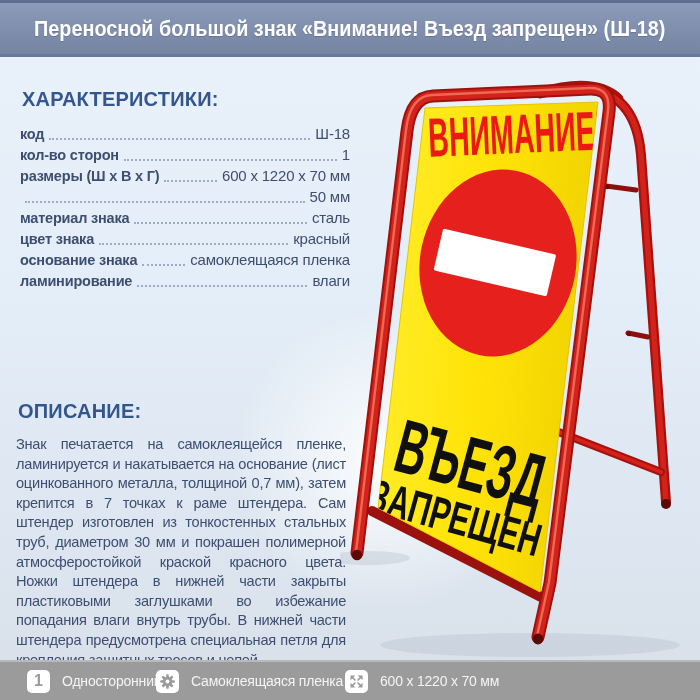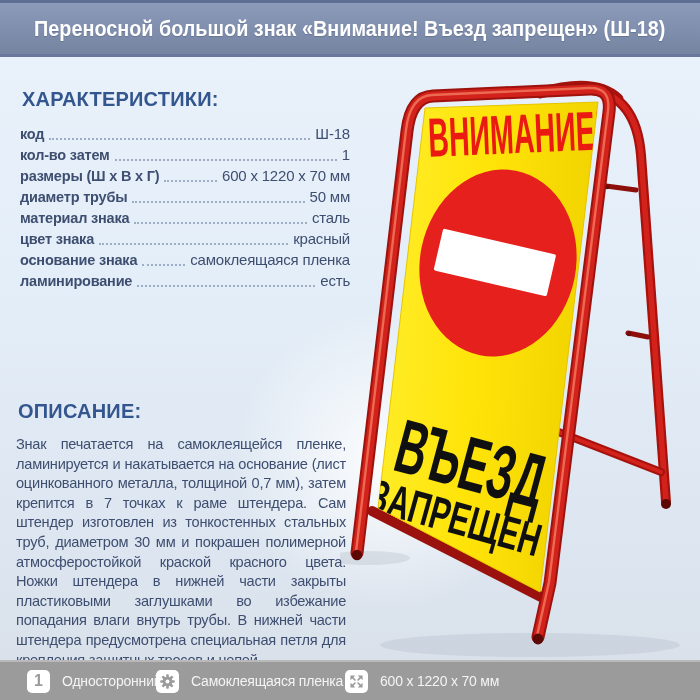--- a/index.html
+++ b/index.html
@@ -48,31 +48,30 @@
 
   <div class="col">
     <div class="sec-heading">ХАРАКТЕРИСТИКИ:</div>
     <div class="specs">
       <div class="spec-row">
         <span class="spec-label">код</span>
         <span class="spec-dots"></span>
         <span class="spec-value">Ш-18</span>
       </div>
       <div class="spec-row">
-        <span class="spec-label">кол-во затем</span>
+        <span class="spec-label">кол-во сторон</span>
         <span class="spec-dots"></span>
         <span class="spec-value">1</span>
       </div>
       <div class="spec-row">
         <span class="spec-label">размеры (Ш х В х Г)</span>
         <span class="spec-dots"></span>
         <span class="spec-value">600 х 1220 х 70 мм</span>
       </div>
       <div class="spec-row">
-        <span class="spec-label">диаметр трубы</span>
         <span class="spec-dots"></span>
         <span class="spec-value">50 мм</span>
       </div>
       <div class="spec-row">
         <span class="spec-label">материал знака</span>
         <span class="spec-dots"></span>
         <span class="spec-value">сталь</span>
       </div>
       <div class="spec-row">
         <span class="spec-label">цвет знака</span>
@@ -80,21 +79,21 @@
         <span class="spec-value">красный</span>
       </div>
       <div class="spec-row">
         <span class="spec-label">основание знака</span>
         <span class="spec-dots"></span>
         <span class="spec-value">самоклеящаяся пленка</span>
       </div>
       <div class="spec-row">
         <span class="spec-label">ламинирование</span>
         <span class="spec-dots"></span>
-        <span class="spec-value">есть</span>
+        <span class="spec-value">влаги</span>
       </div>
     </div>
   </div>
 
   <div class="desc-block">
     <div class="sec-heading">ОПИСАНИЕ:</div>
     <p class="desc-text">Знак печатается на самоклеящейся пленке, ламинируется и накатывается на основание (лист оцинкованного металла, толщиной 0,7 мм), затем крепится в 7 точках к раме штендера. Сам штендер изготовлен из тонкостенных стальных труб, диаметром 30 мм и покрашен полимерной атмосферостойкой краской красного цвета. Ножки штендера в нижней части закрыты пластиковыми заглушками во избежание попадания влаги внутрь трубы. В нижней части штендера предусмотрена специальная петля для крепления защитных тросов и цепей</p>
   </div>
 
   <svg class="stand" viewBox="340 70 360 595">

